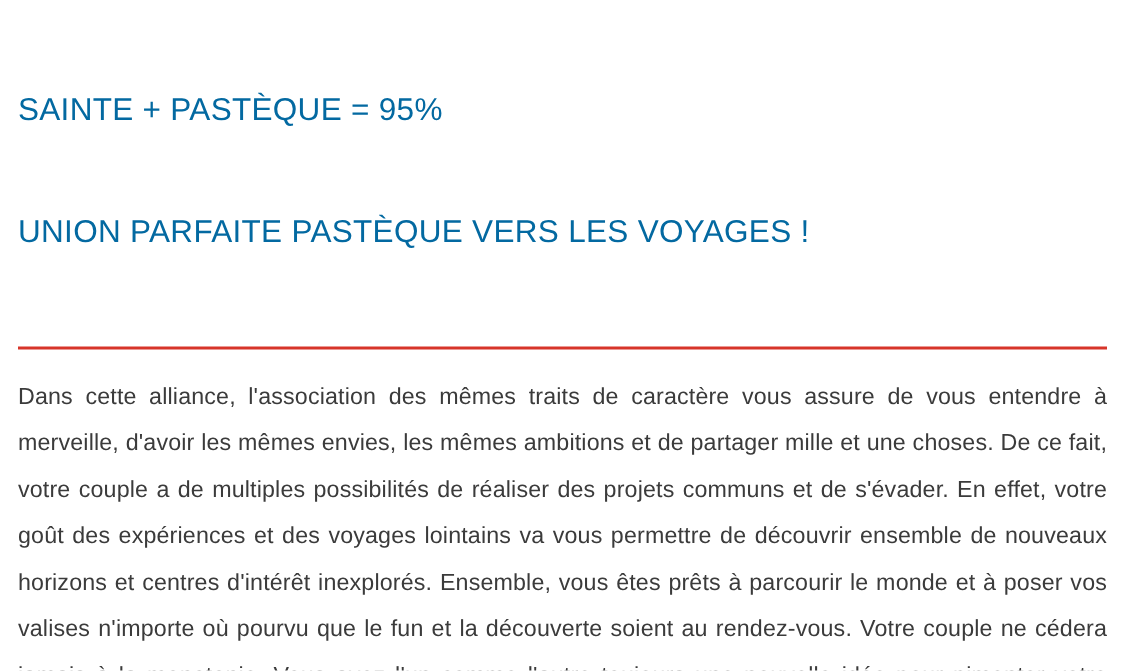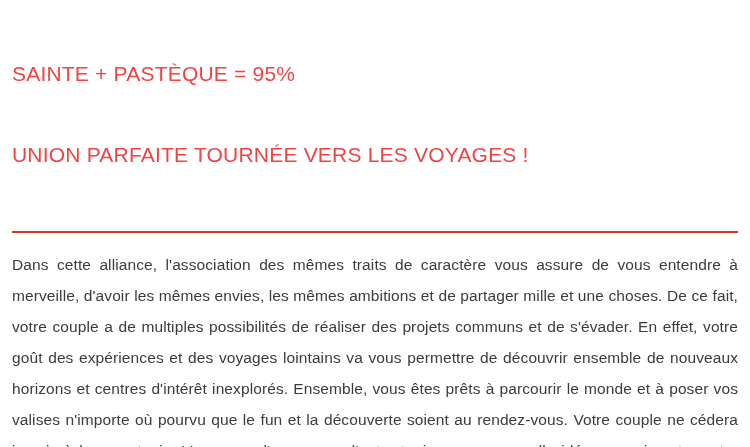--- a/index.html
+++ b/index.html
@@ -15,21 +15,21 @@
     overflow: hidden;
   }
   .page {
     width: 750px;
     height: 447px;
     box-sizing: border-box;
     padding: 6px 12px 0 12px;
     position: relative;
   }
   .heading {
-    color: #ef4444;
+    color: #0369a1;
     font-family: "Liberation Sans", sans-serif;
     font-size: 21px;
     line-height: 27px;
     letter-spacing: 0.2px;
     font-weight: 400;
     white-space: pre-wrap;
   }
   .heading-line {
     display: block;
   }
@@ -50,20 +50,20 @@
     width: 726px;
   }
 </style>
 </head>
 <body>
 
 <div class="page">
 
   <div class="heading">
     <span class="heading-line">SAINTE + PASTÈQUE = 95%</span>
-    <span class="heading-line">UNION PARFAITE TOURNÉE VERS LES VOYAGES !</span>
+    <span class="heading-line">UNION PARFAITE PASTÈQUE VERS LES VOYAGES !</span>
   </div>
 
   <hr class="rule">
 
   <p class="body-text">Dans cette alliance, l'association des mêmes traits de caractère vous assure de vous entendre à merveille, d'avoir les mêmes envies, les mêmes ambitions et de partager mille et une choses. De ce fait, votre couple a de multiples possibilités de réaliser des projets communs et de s'évader. En effet, votre goût des expériences et des voyages lointains va vous permettre de découvrir ensemble de nouveaux horizons et centres d'intérêt inexplorés. Ensemble, vous êtes prêts à parcourir le monde et à poser vos valises n'importe où pourvu que le fun et la découverte soient au rendez-vous. Votre couple ne cédera jamais à la monotonie. Vous avez l'un comme l'autre toujours une nouvelle idée pour pimenter votre quotidien et vous surprendre. Vous êtes de parfaits alliés, prêts à relever tous les défis et à réaliser vos rêves les plus fous !</p>
 
 </div>
 
 </body></html>

